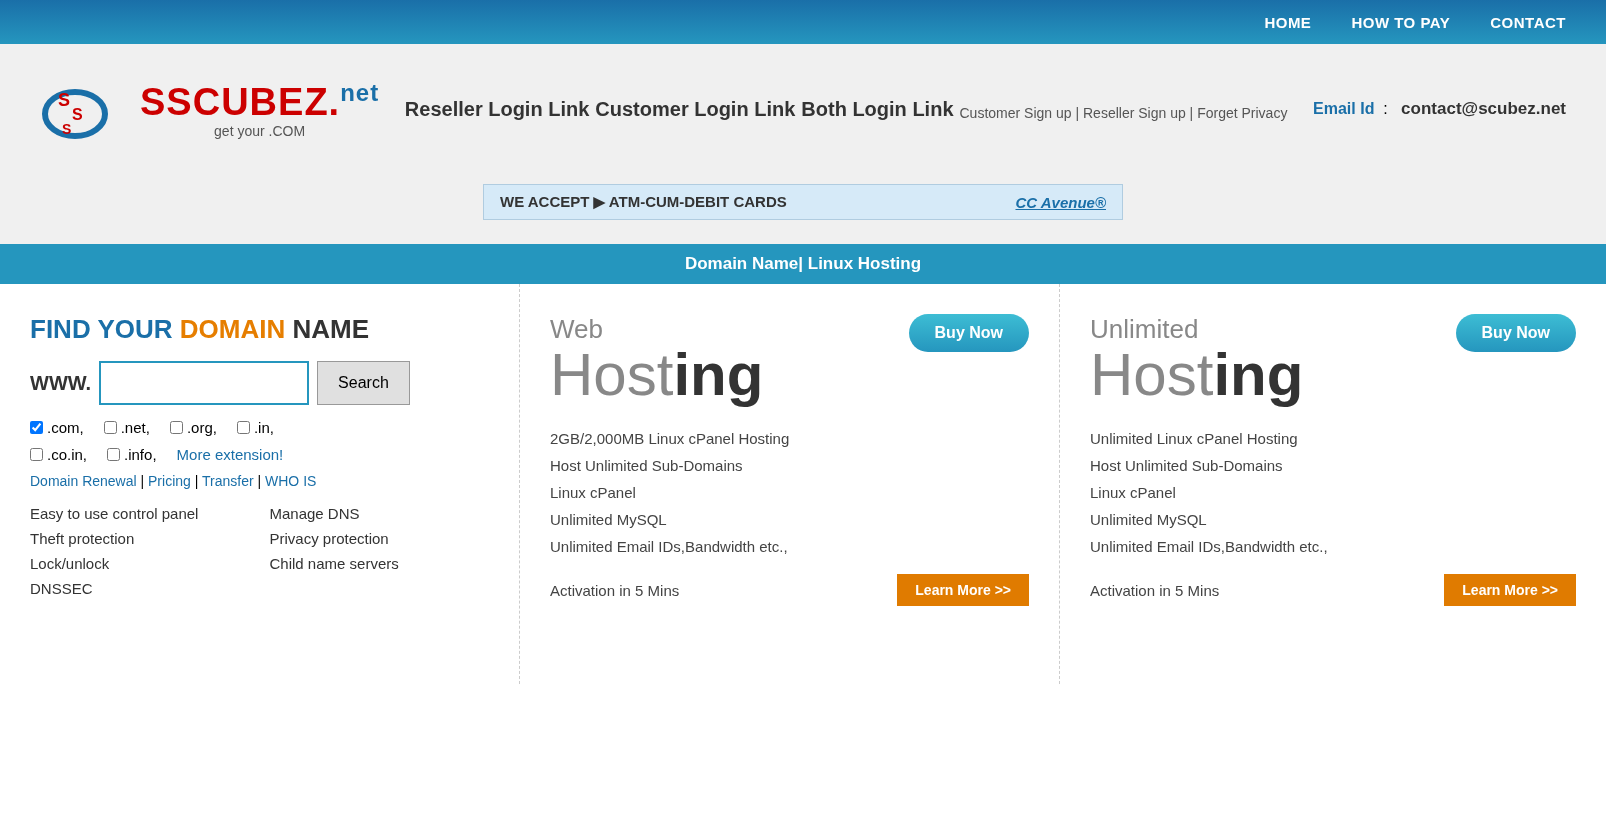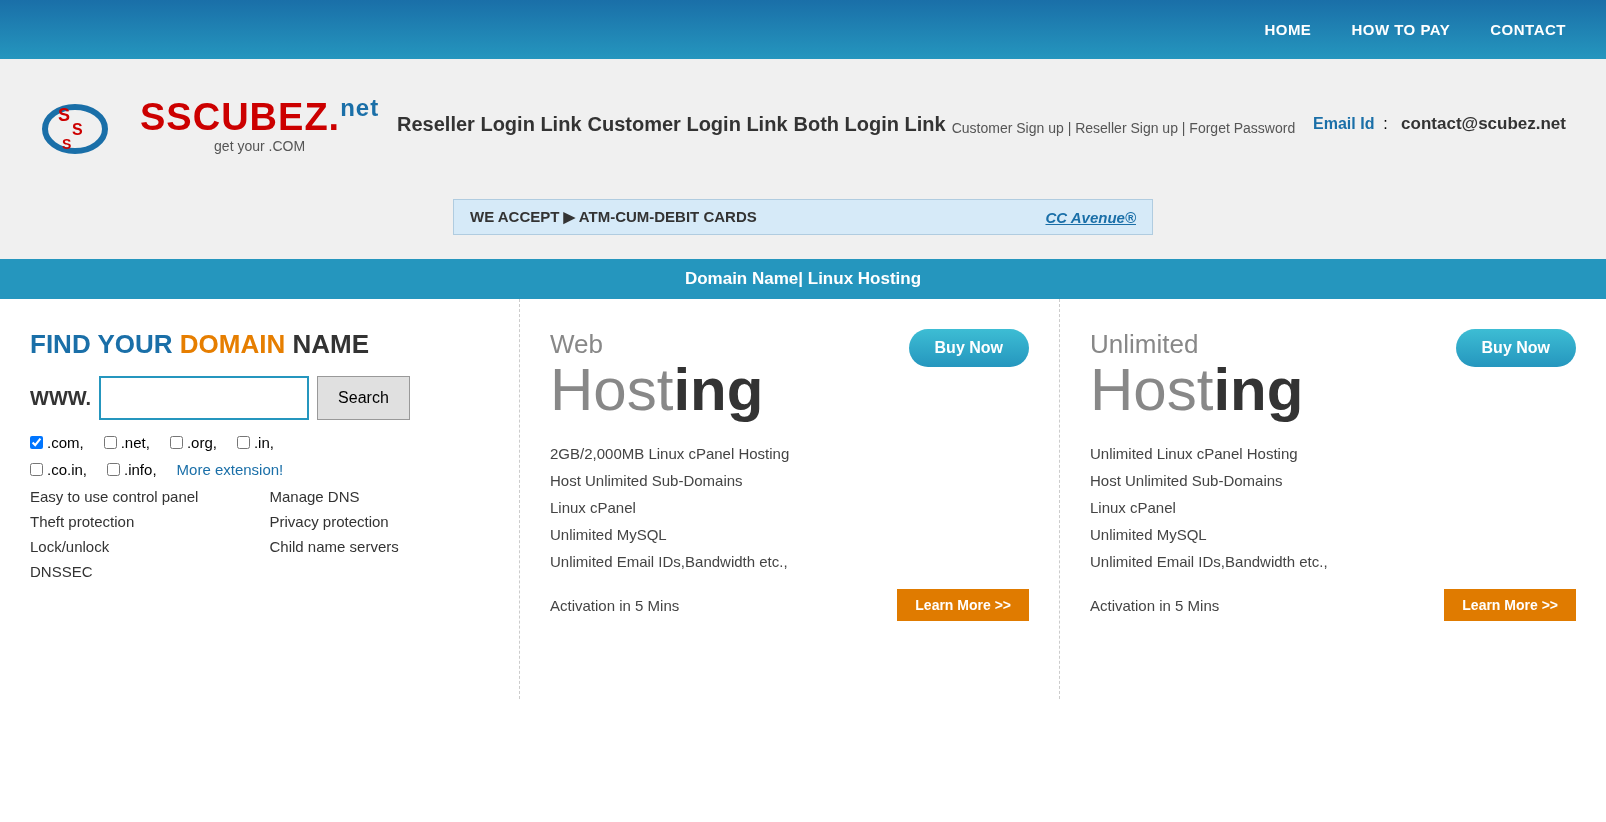--- a/index.html
+++ b/index.html
@@ -1,21 +1,21 @@
 <!DOCTYPE html>
 <html><head>
   <meta charset="utf-8">
   <style>
     * { margin: 0; padding: 0; box-sizing: border-box; }
     body { font-family: Arial, sans-serif; background: #fff; width: 1606px; }
 
     
     .top-nav {
       background: linear-gradient(to bottom, #1a6fa8, #2596be);
-      height: 59px;
+      height: 44px;
       display: flex;
       align-items: center;
       justify-content: flex-end;
       padding-right: 40px;
       gap: 40px;
     }
     .top-nav a {
       color: #fff;
       text-decoration: none;
       font-weight: bold;
@@ -89,21 +89,21 @@
     .email-value {
       color: #333;
       font-weight: bold;
       font-size: 17px;
     }
 
     
     .payment-banner {
       border: 1px solid #b0cce0;
       margin: 10px auto;
-      width: 700px;
+      width: 640px;
       background: #fff;
     }
     .payment-banner-top {
       background: #d6eaf8;
       padding: 8px 16px;
       font-size: 15px;
       font-weight: bold;
       color: #333;
       display: flex;
       justify-content: space-between;
@@ -339,21 +339,21 @@
 
   <div class="header-center">
     <a href="#" class="login-link">Reseller Login Link</a>
     <a href="#" class="login-link">Customer Login Link</a>
     <a href="#" class="login-link">Both Login Link</a>
     <div class="login-links-sub">
       <a href="#">Customer Sign up</a>
       <span> | </span>
       <a href="#">Reseller Sign up</a>
       <span> | </span>
-      <a href="#">Forget Password</a>
+      <a href="#">Forget Privacy</a>
     </div>
   </div>
 
   <div class="header-right">
     <span class="email-label">Email Id</span>
     <span> &nbsp;: &nbsp;</span>
     <span class="email-value">contact@scubez.net</span>
   </div>
 </div>
 
@@ -410,20 +410,29 @@
           <input type="checkbox" style=""> 
           <span>.co.in,</span>
         </label>
       <label class="ext-item">
           <input type="checkbox" style=""> 
           <span>.info,</span>
         </label>
       <a href="#" class="more-ext">More extension!</a>
     </div>
 
+    <div class="domain-links">
+      <a href="#">Domain Renewal</a>
+      <span> | </span>
+      <a href="#">Pricing</a>
+      <span> |</span>
+      <a href="#">Transfer</a>
+      <span>|</span>
+      <a href="#">WHO IS</a>
+    </div>
 
     <div class="features-grid">
       <div>Easy to use control panel</div>
       <div>Manage DNS</div>
       <div>Theft protection</div>
       <div>Privacy protection</div>
       <div>Lock/unlock</div>
       <div>Child name servers</div>
       <div>DNSSEC</div>
     </div>

